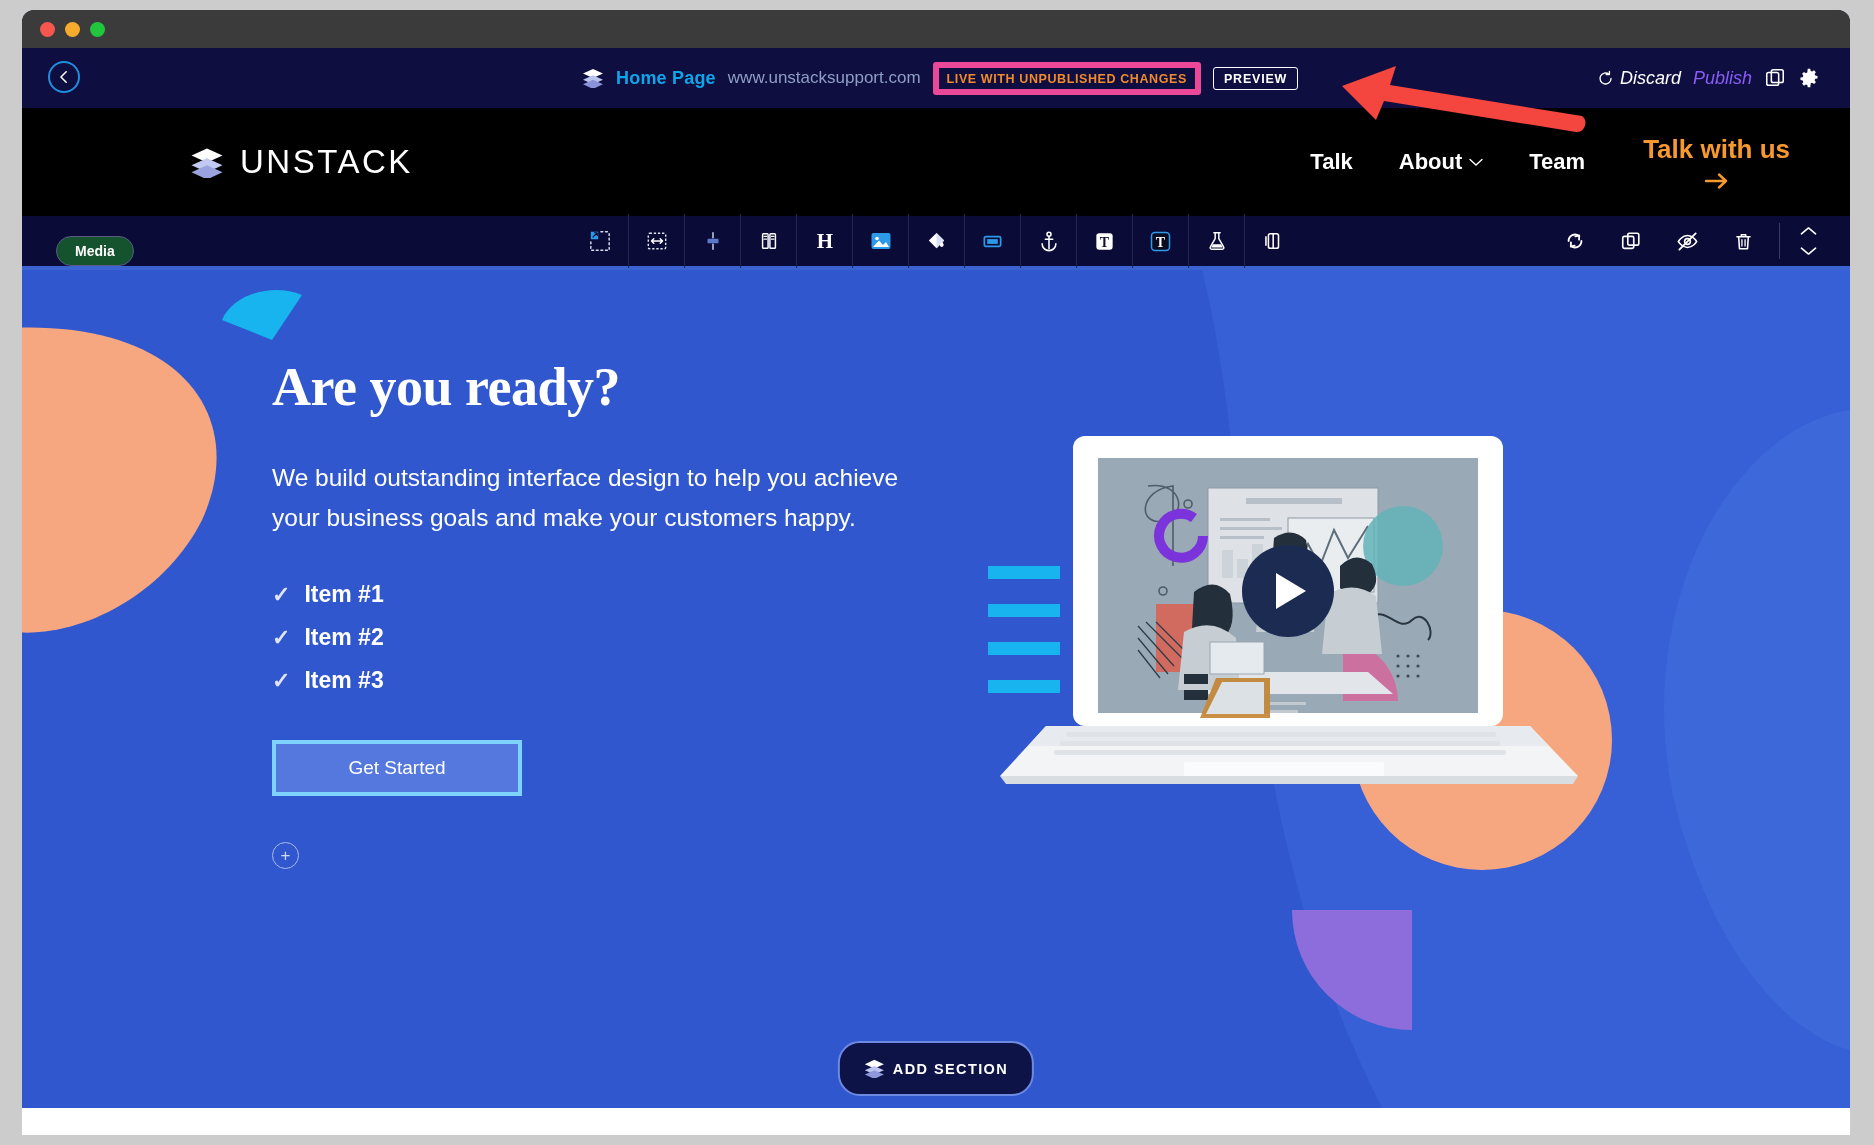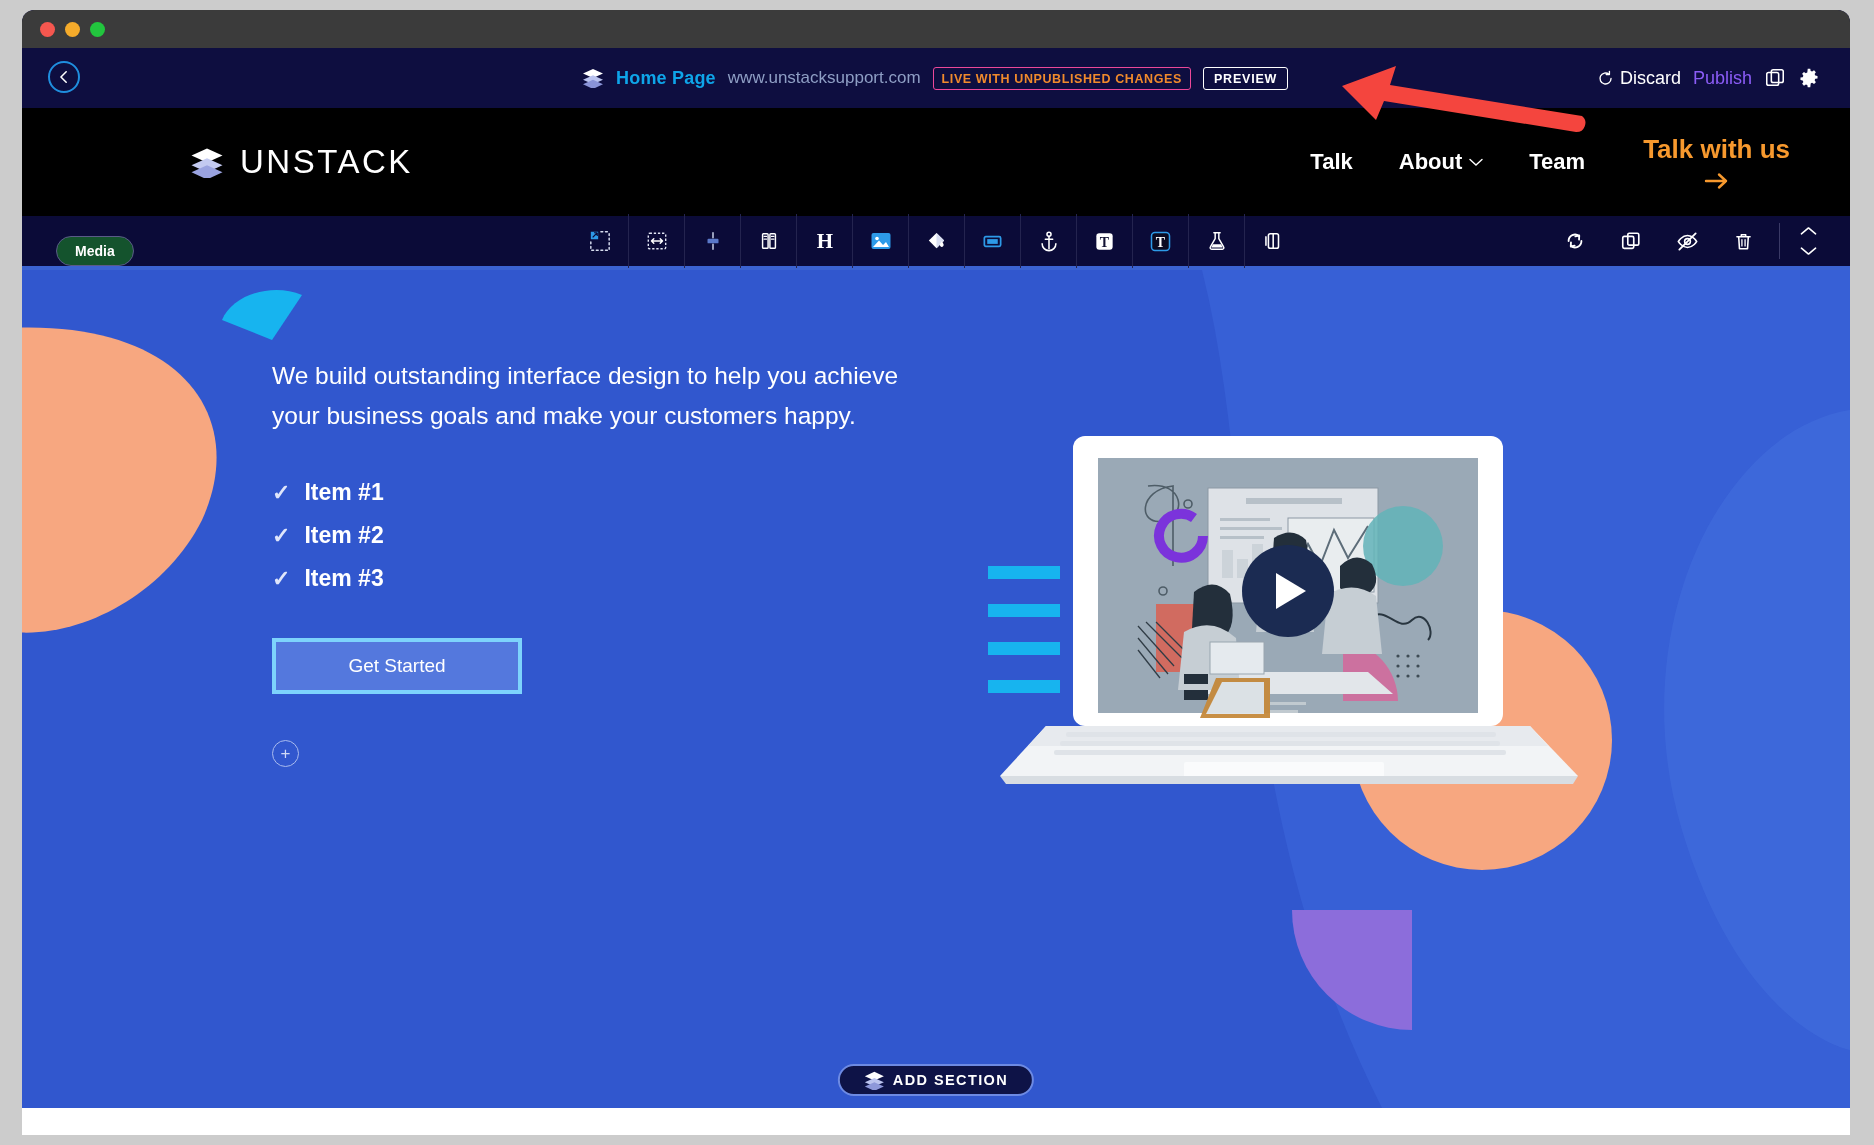--- a/index.html
+++ b/index.html
@@ -41,34 +41,34 @@
     color: #ffffff; cursor: pointer;
   }
   .topbar-center {
     position: absolute; left: 560px; top: 0; height: 60px;
     display: flex; align-items: center; gap: 12px;
   }
   .stack-logo-sm { width: 22px; height: 20px; flex: 0 0 auto; }
   .page-title-txt { color: #0ea5e9; font-size: 18px; font-weight: 700; letter-spacing: .2px; }
   .page-url { color: #8e9ec4; font-size: 17px; }
   .badge-live {
-    border: 1px solid #ec4899; color: #f08a2c;
+    border: 6px solid #ec4899; color: #f08a2c;
     font-size: 12.5px; font-weight: 700; letter-spacing: .6px;
     padding: 4px 8px 3px; border-radius: 3px;
     white-space: nowrap;
   }
   .badge-preview {
     border: 1.5px solid #ffffff; color: #ffffff;
     font-size: 12.5px; font-weight: 700; letter-spacing: .8px;
     padding: 4px 10px 3px; border-radius: 3px; cursor: pointer;
     white-space: nowrap;
   }
   .topbar-right {
     position: absolute; right: 30px; top: 0; height: 60px;
-    display: flex; align-items: center; gap: 12px;
+    display: flex; align-items: center; gap: 12px; font-style: italic;
   }
   .discard-btn {
     color: #ffffff; font-size: 18px; cursor: pointer;
     display: flex; align-items: center; gap: 6px;
   }
   .publish-btn { color: #8b5cf6; font-size: 18px; cursor: pointer; }
   .tb-icon { color: #ffffff; cursor: pointer; display: flex; align-items: center; }
 
   
   .anno-arrow {
@@ -185,21 +185,21 @@
   .hero-right { position: relative; flex: 1; }
 
   
   .laptop-wrap { position: absolute; left: 16px; top: 70px; width: 600px; height: 380px; }
 
   
   .add-section {
     position: absolute; left: 50%; transform: translateX(-50%);
     bottom: 12px; z-index: 20;
     background: #0e1347; border: 2px solid #6d8ae3; border-radius: 22px;
-    height: 32px; padding: 8px 24px; cursor: pointer;
+    height: 55px; padding: 8px 24px; cursor: pointer;
     display: flex; align-items: center; gap: 8px;
   }
   .add-section span {
     color: #ffffff; font-size: 14.5px; font-weight: 700; letter-spacing: 1.4px;
   }
 
   
   .testimonial {
     position: absolute; left: 0; top: 1000px;
     width: 100%; height: 125px; background: #ffffff;
@@ -453,20 +453,21 @@
         <path d="M1828 0 H1180 C1240 240 1200 520 1360 838 H1828 Z" fill="#3a63d8" opacity="0.75"></path>
         <path d="M1828 140 C1700 160 1600 360 1660 560 C1720 760 1828 780 1828 780 Z" fill="#4470de" opacity="0.55"></path>
         <path d="M200 50 C210 25 250 12 280 25 L250 70 Z" fill="#17b4ef"></path>
         <path d="M-40 60 C150 40 230 140 180 250 C130 350 -10 400 -80 330 Z" fill="#f7a780"></path>
         <circle cx="1460" cy="470" r="130" fill="#f7a780"></circle>
         <path d="M1270 640 A120 120 0 0 0 1390 760 L1390 640 Z" fill="#8c6ddb"></path>
       </svg>
 
       <div class="hero-inner">
         <div class="hero-left">
+          <h1 class="hero-h1">Are you ready?</h1>
           <p class="hero-p">We build outstanding interface design to help you achieve your business goals and make your customers happy.</p>
           <ul class="hero-list">
             <li>
               <span class="check">✓</span>
               <span>Item #1</span>
             </li>
             <li>
               <span class="check">✓</span>
               <span>Item #2</span>
             </li>

